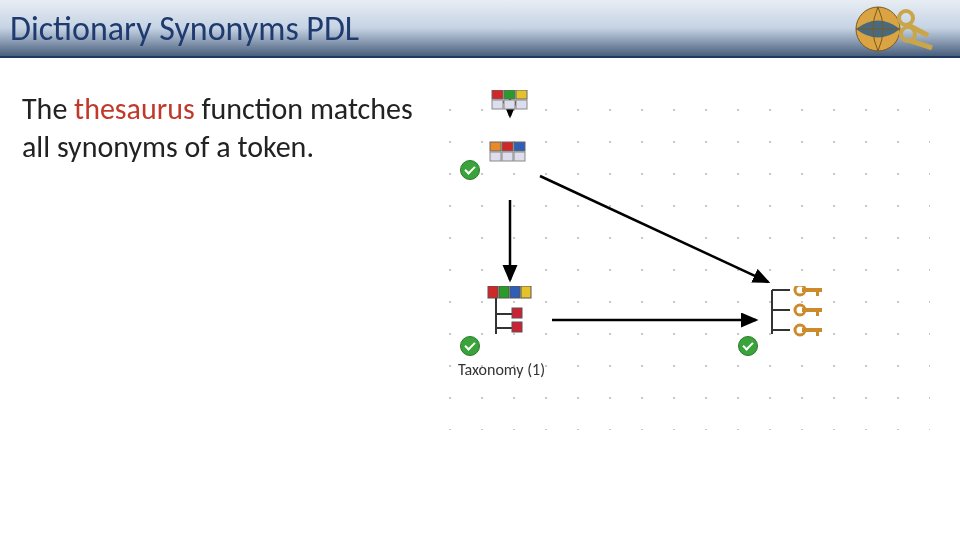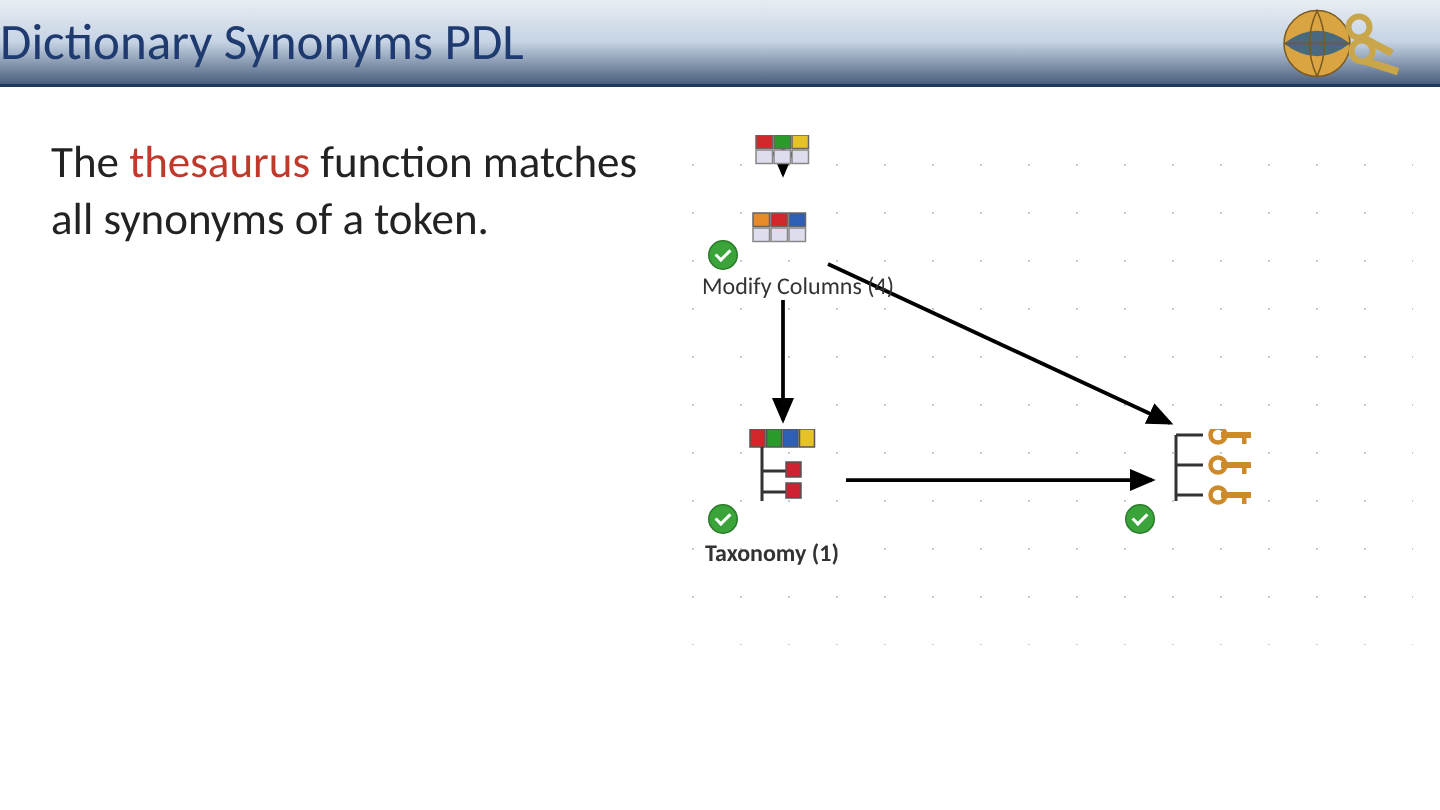--- a/index.html
+++ b/index.html
@@ -16,32 +16,33 @@
     height: 58px;
     background: linear-gradient(to bottom, #e8edf3 0%, #c5d3e4 50%, #4a5f7d 100%);
     border-bottom: 2px solid #1f3a5f;
     position: relative;
     display: flex;
     align-items: center;
   }
   .header-title {
     font-size: 34px;
     color: #1f3a6e;
+    padding-left: 10px;
     font-weight: 400;
   }
   .logo-wrap {
     position: absolute;
     right: 22px;
     top: 4px;
     width: 90px;
     height: 50px;
   }
   .content {
     display: flex;
-    padding: 32px 0 0 34px;
+    padding: 32px 0 0 22px;
   }
   .text-col {
     width: 400px;
     font-size: 30px;
     color: #222;
     line-height: 1.28;
   }
   .text-col .hl { color: #c0392b; }
   .diagram-col {
     position: relative;
@@ -147,39 +148,38 @@
       <svg width="46" height="30">
         <rect x="2" y="2" width="11" height="9" fill="#e68a2a" stroke="#666"></rect>
         <rect x="14" y="2" width="11" height="9" fill="#d02828" stroke="#666"></rect>
         <rect x="26" y="2" width="11" height="9" fill="#2f5fb5" stroke="#666"></rect>
         <rect x="2" y="12" width="11" height="9" fill="#dde" stroke="#888"></rect>
         <rect x="14" y="12" width="11" height="9" fill="#dde" stroke="#888"></rect>
         <rect x="26" y="12" width="11" height="9" fill="#dde" stroke="#888"></rect>
       </svg>
     </div>
     <div class="check" style="left:30px; top:70px;"></div>
-    <div class="node-label" style="left:10px; top:92px; width:160px;">Modify Columns (4)</div>
 
     <div class="icon-box" style="left:56px; top:196px;">
       <svg width="60" height="52">
 
         <rect x="2" y="0" width="10" height="12" fill="#d02828" stroke="#555"></rect>
         <rect x="13" y="0" width="10" height="12" fill="#2a9a2a" stroke="#555"></rect>
         <rect x="24" y="0" width="10" height="12" fill="#2f5fb5" stroke="#555"></rect>
         <rect x="35" y="0" width="10" height="12" fill="#e6c22a" stroke="#555"></rect>
 
         <line x1="10" y1="12" x2="10" y2="48" stroke="#333" stroke-width="2"></line>
         <line x1="10" y1="28" x2="26" y2="28" stroke="#333" stroke-width="2"></line>
         <line x1="10" y1="42" x2="26" y2="42" stroke="#333" stroke-width="2"></line>
         <rect x="26" y="22" width="10" height="10" fill="#c23" stroke="#555"></rect>
         <rect x="26" y="36" width="10" height="10" fill="#c23" stroke="#555"></rect>
       </svg>
     </div>
     <div class="check" style="left:30px; top:246px;"></div>
-    <div class="node-label" style="left:28px; top:270px;font-weight:bold;">Taxonomy (1)</div>
+    <div class="node-label" style="left:28px; top:270px;">Taxonomy (1)</div>
 
     <div class="icon-box" style="left:332px; top:196px;">
       <svg width="78" height="56">
 
         <line x1="10" y1="4" x2="10" y2="48" stroke="#333" stroke-width="2"></line>
         <line x1="10" y1="4" x2="28" y2="4" stroke="#333" stroke-width="2"></line>
         <line x1="10" y1="24" x2="28" y2="24" stroke="#333" stroke-width="2"></line>
         <line x1="10" y1="44" x2="28" y2="44" stroke="#333" stroke-width="2"></line>
 
         <g transform="translate(30,-4)">

